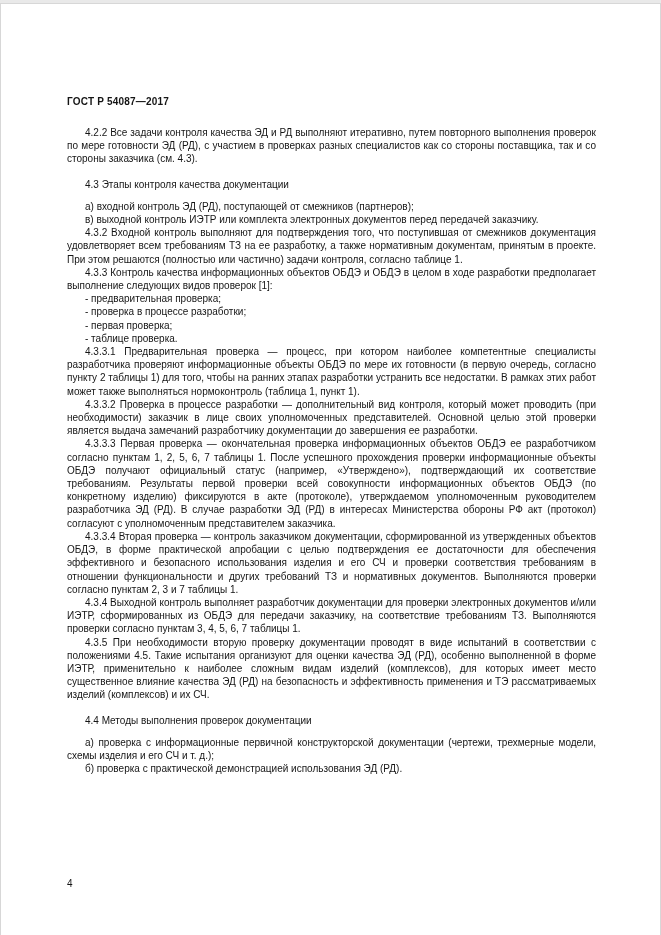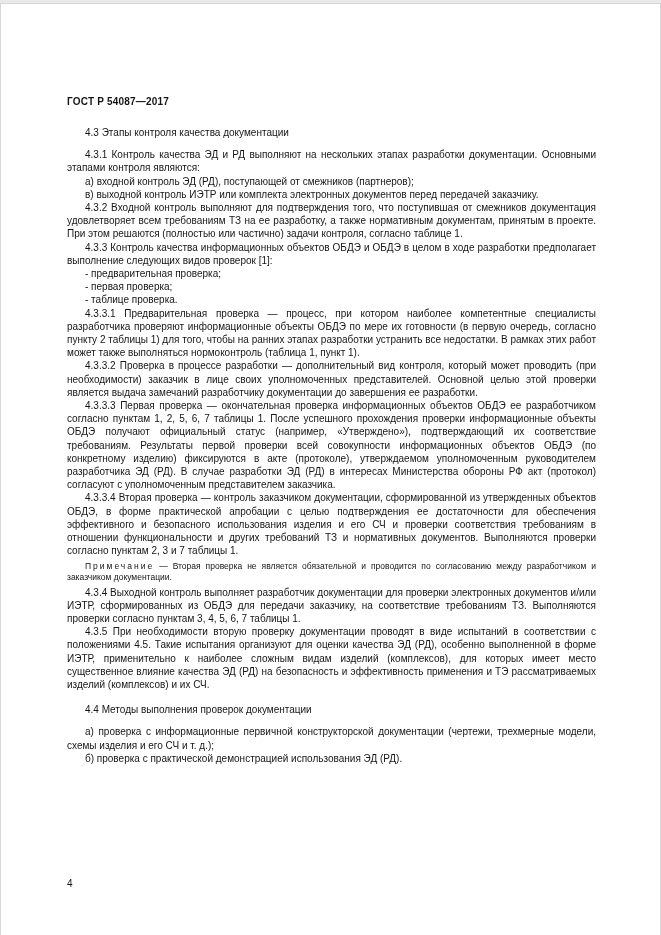--- a/index.html
+++ b/index.html
@@ -58,34 +58,34 @@
   }
 </style>
 </head>
 <body>
 
 <div class="page">
 
   <div class="doc-header">ГОСТ Р 54087—2017</div>
 
   <div class="doc-body">
+    <p class="para">4.2.2 Все задачи контроля качества ЭД и РД выполняют итеративно, путем повторного выполнения проверок по мере готовности ЭД (РД), с участием в проверках разных специалистов как со стороны поставщика, так и со стороны заказчика (см. 4.3).</p>
     <p class="heading">4.3 Этапы контроля качества документации</p>
-    <p class="para">4.3.1 Контроль качества ЭД и РД выполняют на нескольких этапах разработки документации. Основными этапами контроля являются:</p>
     <p class="para">а) входной контроль ЭД (РД), поступающей от смежников (партнеров);</p>
     <p class="para">в) выходной контроль ИЭТР или комплекта электронных документов перед передачей заказчику.</p>
     <p class="para">4.3.2 Входной контроль выполняют для подтверждения того, что поступившая от смежников документация удовлетворяет всем требованиям ТЗ на ее разработку, а также нормативным документам, принятым в проекте. При этом решаются (полностью или частично) задачи контроля, согласно таблице 1.</p>
     <p class="para">4.3.3 Контроль качества информационных объектов ОБДЭ и ОБДЭ в целом в ходе разработки предполагает выполнение следующих видов проверок [1]:</p>
     <p class="para">- предварительная проверка;</p>
+    <p class="para">- проверка в процессе разработки;</p>
     <p class="para">- первая проверка;</p>
     <p class="para">- таблице проверка.</p>
     <p class="para">4.3.3.1 Предварительная проверка — процесс, при котором наиболее компетентные специалисты разработчика проверяют информационные объекты ОБДЭ по мере их готовности (в первую очередь, согласно пункту 2 таблицы 1) для того, чтобы на ранних этапах разработки устранить все недостатки. В рамках этих работ может также выполняться нормоконтроль (таблица 1, пункт 1).</p>
     <p class="para">4.3.3.2 Проверка в процессе разработки — дополнительный вид контроля, который может проводить (при необходимости) заказчик в лице своих уполномоченных представителей. Основной целью этой проверки является выдача замечаний разработчику документации до завершения ее разработки.</p>
     <p class="para">4.3.3.3 Первая проверка — окончательная проверка информационных объектов ОБДЭ ее разработчиком согласно пунктам 1, 2, 5, 6, 7 таблицы 1. После успешного прохождения проверки информационные объекты ОБДЭ получают официальный статус (например, «Утверждено»), подтверждающий их соответствие требованиям. Результаты первой проверки всей совокупности информационных объектов ОБДЭ (по конкретному изделию) фиксируются в акте (протоколе), утверждаемом уполномоченным руководителем разработчика ЭД (РД). В случае разработки ЭД (РД) в интересах Министерства обороны РФ акт (протокол) согласуют с уполномоченным представителем заказчика.</p>
     <p class="para">4.3.3.4 Вторая проверка — контроль заказчиком документации, сформированной из утвержденных объектов ОБДЭ, в форме практической апробации с целью подтверждения ее достаточности для обеспечения эффективного и безопасного использования изделия и его СЧ и проверки соответствия требованиям в отношении функциональности и других требований ТЗ и нормативных документов. Выполняются проверки согласно пунктам 2, 3 и 7 таблицы 1.</p>
-    <p class="note"><span class="note-label">Примечание</span> <span>— Вторая проверка не является обязательной и проводится по согласованию между разработчиком и заказчиком документации.</span></p>
     <p class="para">4.3.4 Выходной контроль выполняет разработчик документации для проверки электронных документов и/или ИЭТР, сформированных из ОБДЭ для передачи заказчику, на соответствие требованиям ТЗ. Выполняются проверки согласно пунктам 3, 4, 5, 6, 7 таблицы 1.</p>
     <p class="para">4.3.5 При необходимости вторую проверку документации проводят в виде испытаний в соответствии с положениями 4.5. Такие испытания организуют для оценки качества ЭД (РД), особенно выполненной в форме ИЭТР, применительно к наиболее сложным видам изделий (комплексов), для которых имеет место существенное влияние качества ЭД (РД) на безопасность и эффективность применения и ТЭ рассматриваемых изделий (комплексов) и их СЧ.</p>
     <p class="heading">4.4 Методы выполнения проверок документации</p>
     <p class="para">а) проверка с информационные первичной конструкторской документации (чертежи, трехмерные модели, схемы изделия и его СЧ и т. д.);</p>
     <p class="para">б) проверка с практической демонстрацией использования ЭД (РД).</p>
   </div>
 
   <div class="page-number">4</div>
 
 </div>

